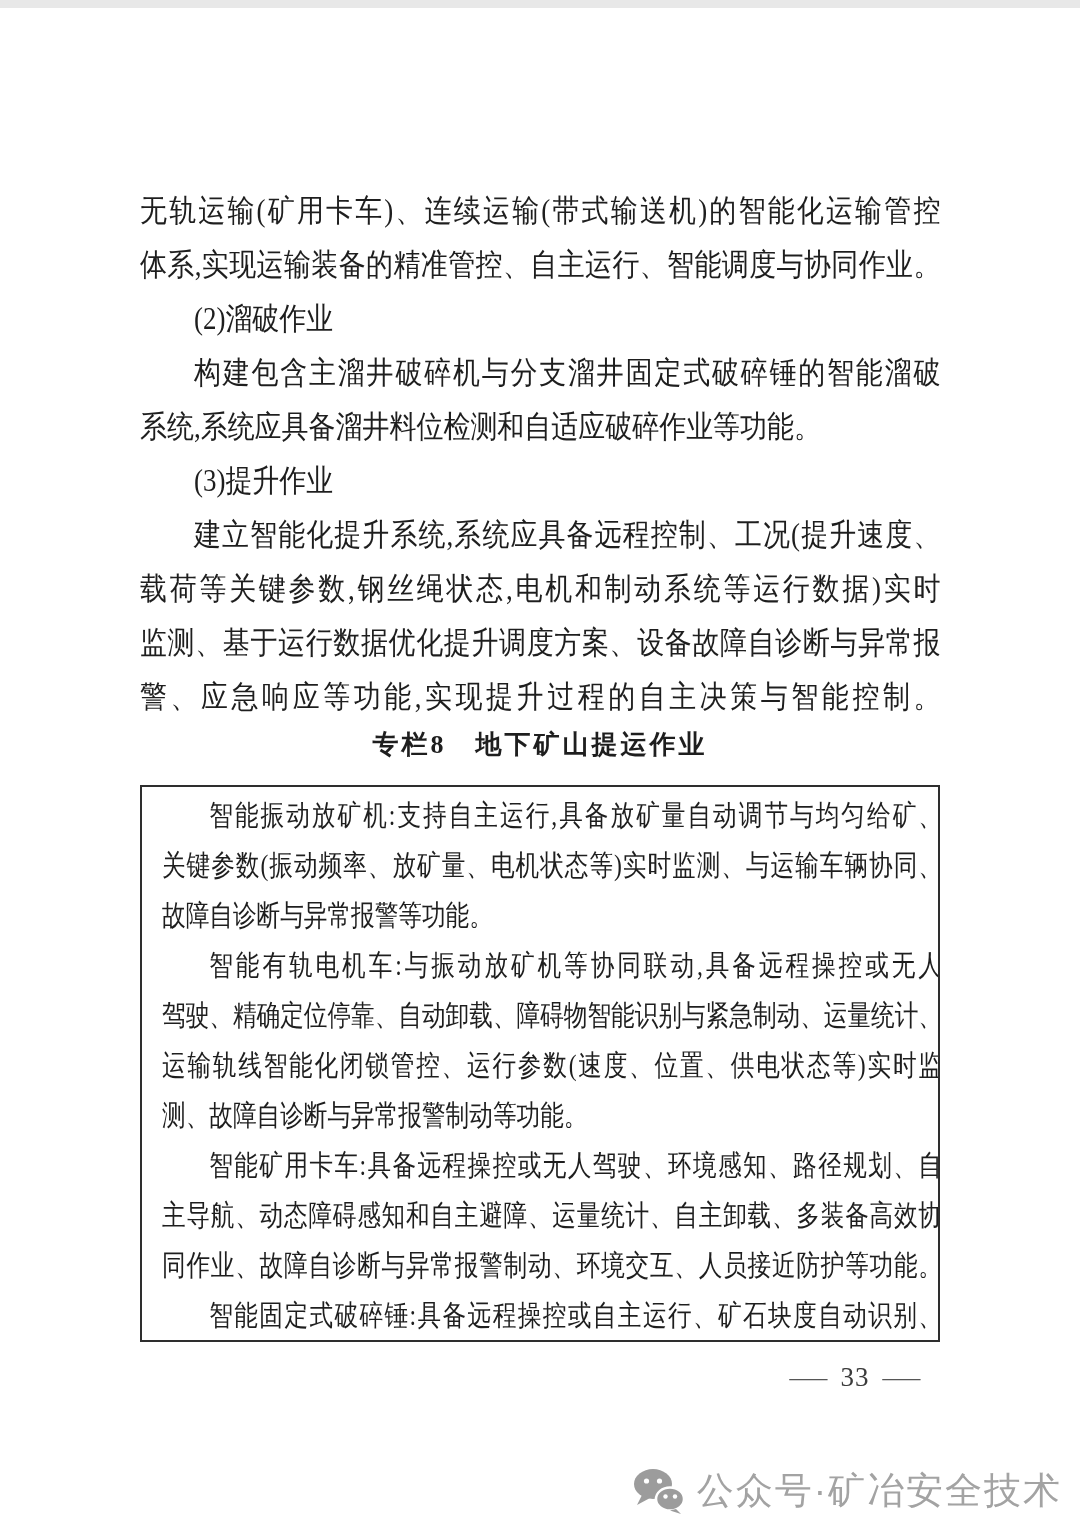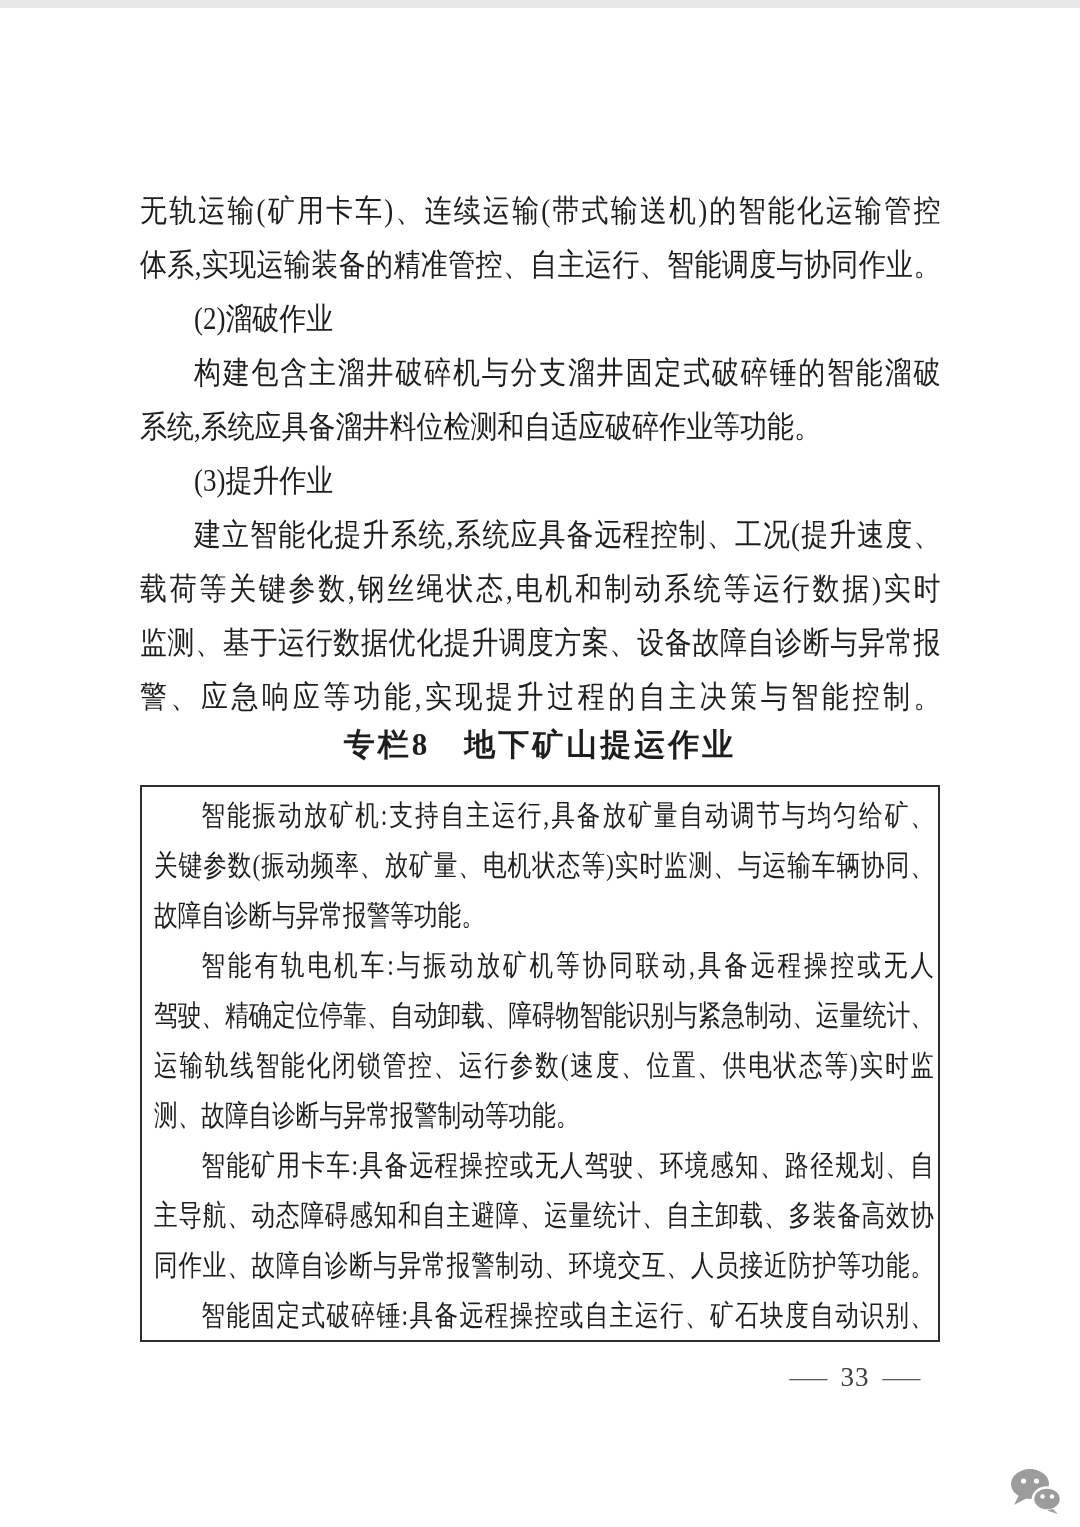--- a/index.html
+++ b/index.html
@@ -38,34 +38,34 @@
 
   
   .box-heading {
     position: absolute;
     left: 140px;
     top: 714px;
     width: 800px;
     height: 46px;
     line-height: 46px;
     text-align: center;
-    font-size: 31px;
+    font-size: 26px;
     font-weight: 600;
     letter-spacing: 3px;
   }
 
   
   .feature-box {
     position: absolute;
     left: 140px;
     top: 777px;
     width: 800px;
     height: 557px;
     border: 2px solid #2e2e2e;
-    padding: 3px 0 0 12px;
+    padding: 3px 0 0 20px;
     overflow: hidden;
   }
   .box-line {
     width: 957px;               
     height: 50px;
     line-height: 50px;
     font-size: 29px;
     white-space: nowrap;
     text-align: justify;
     transform: scaleX(0.815);   
@@ -155,15 +155,16 @@
         <ellipse cx="20" cy="16" rx="19" ry="15" fill="#9c9c9c"></ellipse>
         <polygon points="9,27 4,37 17,30" fill="#9c9c9c"></polygon>
         <circle cx="13.5" cy="13" r="2.6" fill="#ffffff"></circle>
         <circle cx="26.5" cy="13" r="2.6" fill="#ffffff"></circle>
         <ellipse cx="37" cy="31" rx="14" ry="11.5" fill="#9c9c9c" stroke="#ffffff" stroke-width="2.5"></ellipse>
         <polygon points="43,41 48,46 37,42.5" fill="#9c9c9c"></polygon>
         <circle cx="32.5" cy="28.5" r="2.2" fill="#ffffff"></circle>
         <circle cx="42" cy="28.5" r="2.2" fill="#ffffff"></circle>
       </svg>
     </span>
+    <span>公众号·矿冶安全技术</span>
   </div>
 
 </div>
 
 </body></html>

